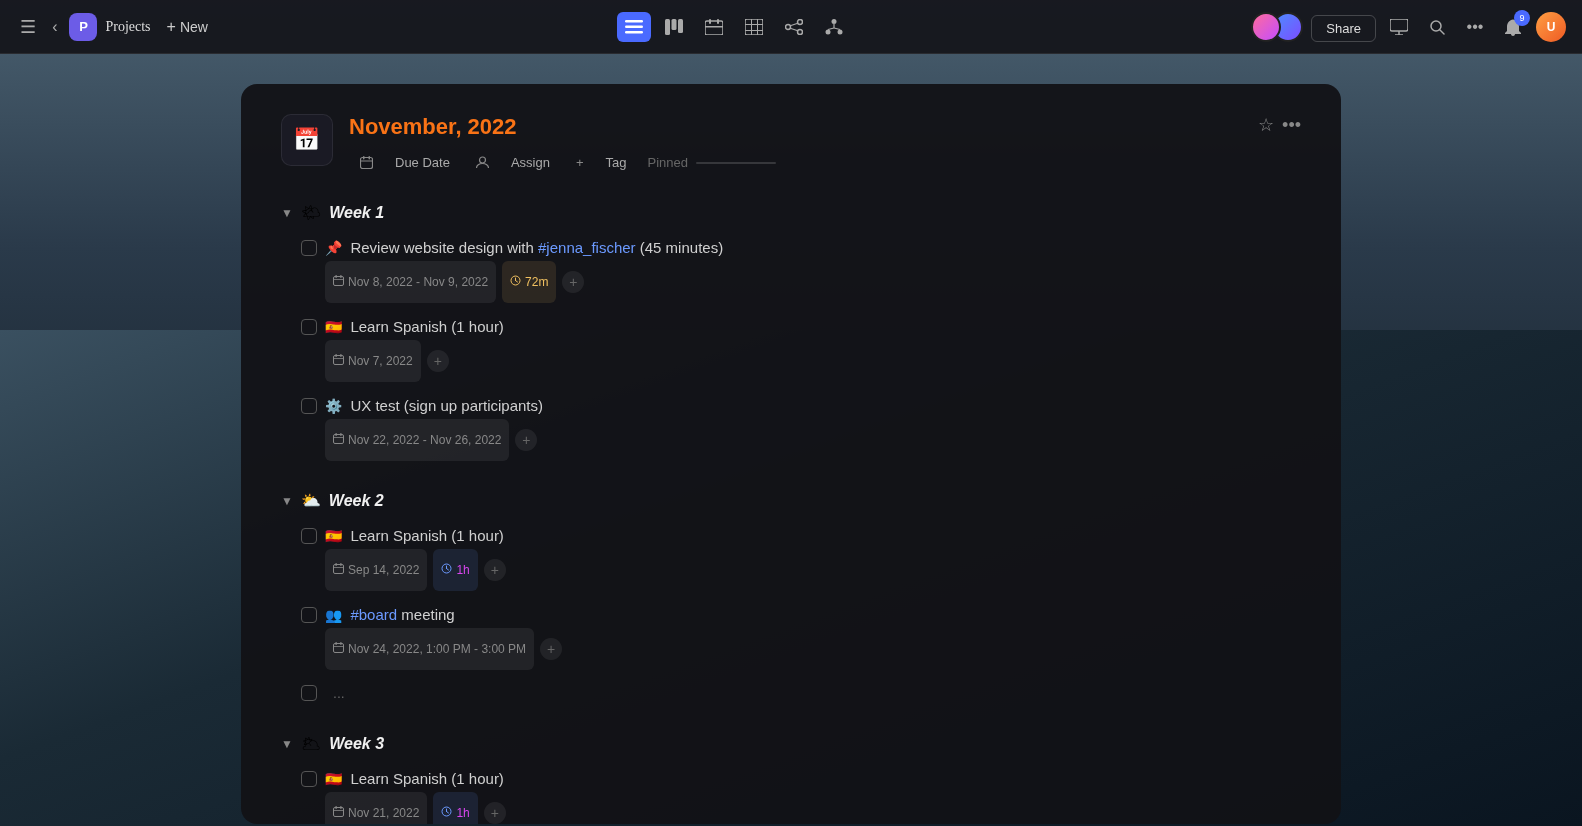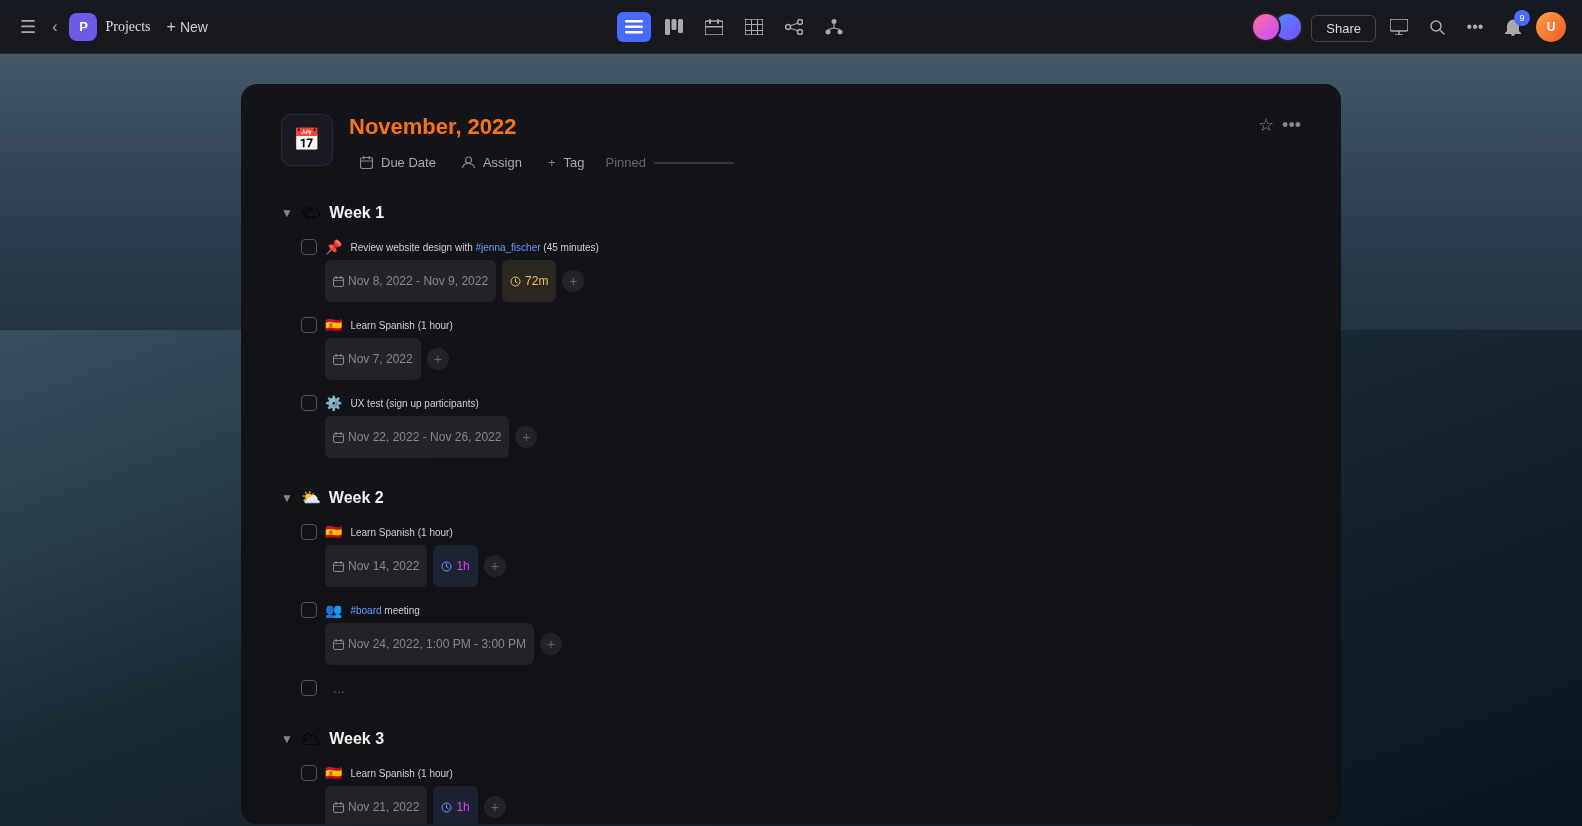--- a/index.html
+++ b/index.html
@@ -209,21 +209,21 @@
       margin-bottom: 10px;
     }
     .project-toolbar {
       display: flex;
       align-items: center;
       gap: 4px;
     }
     .toolbar-btn {
       display: flex;
       align-items: center;
-      gap: 8px;
+      gap: 22px;
       padding: 4px 10px;
       border-radius: 6px;
       color: #aaa;
       font-size: 13px;
       cursor: pointer;
       border: 1px solid transparent;
       text-align: center;
     }
     .pinned-label {
       color: #666;
@@ -255,20 +255,21 @@
       align-items: center;
       gap: 8px;
       padding: 8px 0;
       cursor: pointer;
     }
     .chevron-icon { color: #888; font-size: 12px; }
     .week-title {
       color: #f0f0f0;
       font-size: 16px;
       font-weight: 600;
+      font-style: italic;
     }
     .week-emoji { font-size: 16px; }
 
     
     .task-list { padding-left: 20px; }
     .task-item {
       display: flex;
       flex-direction: column;
       padding: 6px 0;
     }
@@ -282,36 +283,35 @@
       width: 16px; height: 16px;
       border: 1.5px solid #555;
       border-radius: 4px;
       cursor: pointer;
       flex-shrink: 0;
       background: transparent;
     }
     .task-emoji { font-size: 14px; }
     .task-text {
       color: #d0d0d0;
-      font-size: 10px;
+      font-size: 15px;
     }
     .task-link {
       color: #6c9aff;
       text-decoration: none;
     }
     .task-meta {
       display: flex;
       align-items: center;
       gap: 6px;
       padding-left: 24px;
       margin-top: 2px;
     }
     .meta-pill {
       display: flex;
-      align-items: center;
       gap: 4px;
       padding: 14px 8px;
       background: rgba(255,255,255,0.07);
       border-radius: 6px;
       color: #888;
       font-size: 12px;
       cursor: pointer;
     }
     .meta-pill.time-pill {
       color: #f0c060;
@@ -582,21 +582,21 @@
               <span class="task-text">Learn Spanish (1 hour)</span>
             </div>
             <div class="task-meta">
               <div class="meta-pill">
                 <svg width="11" height="11" viewBox="0 0 11 11" fill="none">
                     <rect x="0.5" y="1.5" width="10" height="9" rx="1.5" stroke="#888" stroke-width="1"></rect>
                     <line x1="0.5" y1="4.5" x2="10.5" y2="4.5" stroke="#888" stroke-width="0.8"></line>
                     <rect x="2.5" y="0" width="1.2" height="3" rx="0.6" fill="#888"></rect>
                     <rect x="7.3" y="0" width="1.2" height="3" rx="0.6" fill="#888"></rect>
                   </svg>
-                <span>Nov 14, 2022</span>
+                <span>Sep 14, 2022</span>
               </div>
               <div class="meta-pill time-pill-blue">
                 <svg width="11" height="11" viewBox="0 0 11 11" fill="none">
                     <circle cx="5.5" cy="5.5" r="4.5" stroke="#6c9aff" stroke-width="1"></circle>
                     <line x1="5.5" y1="3" x2="5.5" y2="5.5" stroke="#6c9aff" stroke-width="1" stroke-linecap="round"></line>
                     <line x1="5.5" y1="5.5" x2="7.5" y2="7" stroke="#6c9aff" stroke-width="1" stroke-linecap="round"></line>
                   </svg>
                 <span>1h</span>
               </div>
               <div class="add-meta-btn">+</div>

